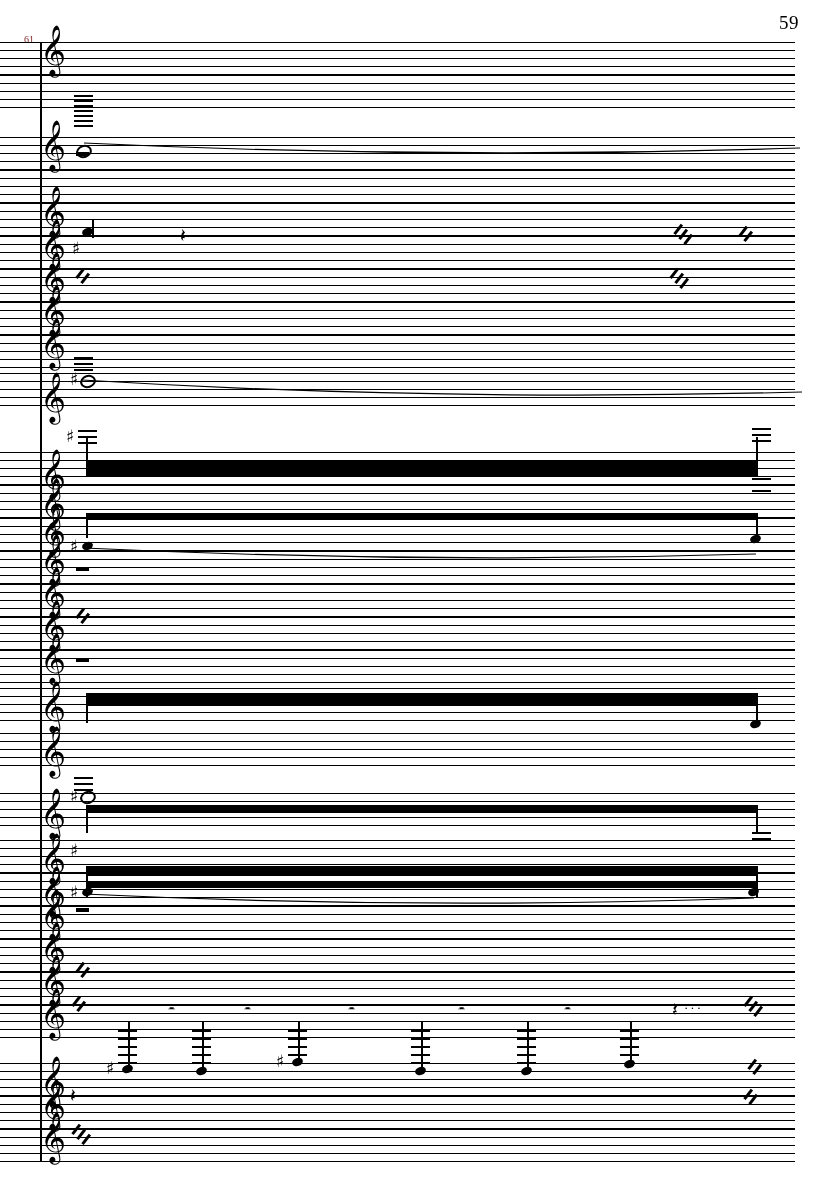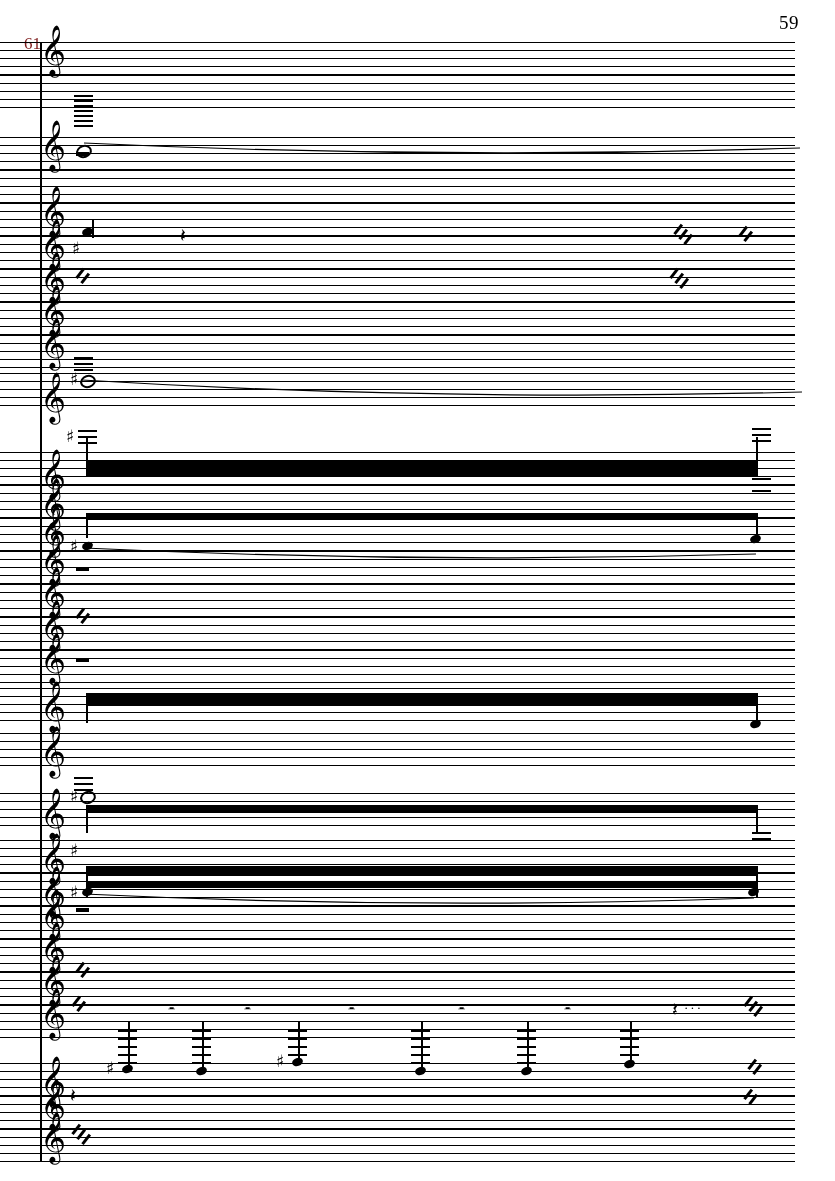--- a/index.html
+++ b/index.html
@@ -22,21 +22,21 @@
     right: 36px;
     top: 12px;
     font-family: "Liberation Serif", serif;
     font-size: 19px;
     color: #000;
     letter-spacing: 0.5px;
   }
   .measure-number {
     position: absolute;
     font-family: "Liberation Serif", serif;
-    font-size: 17px;
+    font-size: 10px;
     color: #7f1d1d;
   }
   
   .system-bracket {
     position: absolute;
     background: #000;
     width: 2px;
   }
   
   .staff {

